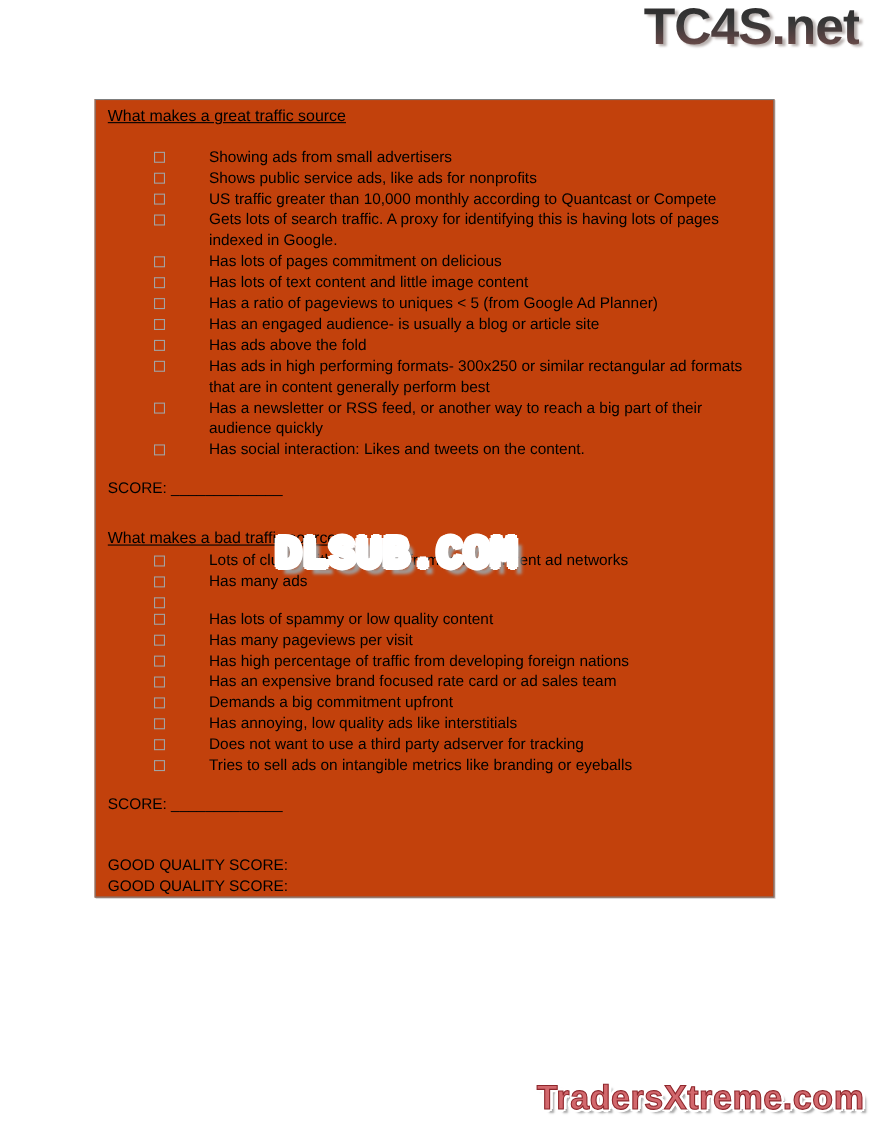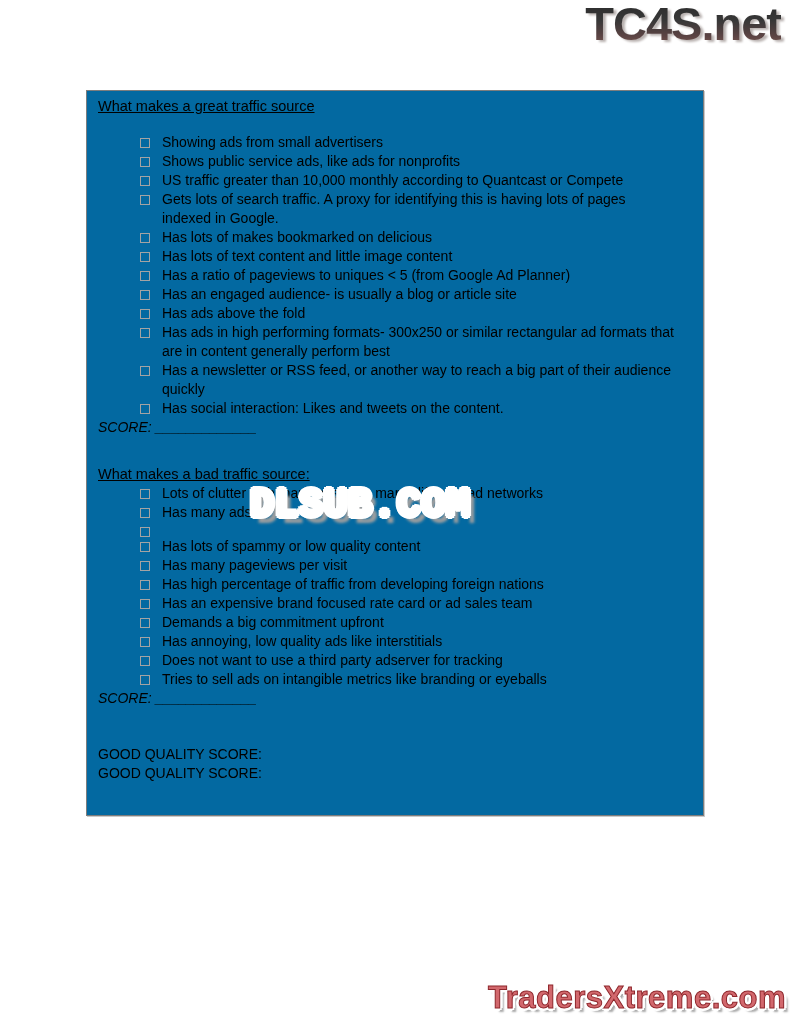--- a/index.html
+++ b/index.html
@@ -18,48 +18,48 @@
     background:linear-gradient(180deg,#2c2c2c 12%, #383838 45%, #5a4343 72%, #7e5a52 95%);
     -webkit-background-clip:text; background-clip:text; color:transparent;
     filter:drop-shadow(3px 2px 1px #b9b2b0);
     cursor:pointer;
   }
 
   
   .doc-box {
     position:absolute; left:86px; top:90px;
     width:594px; height:712px;
-    background:#0369a1;
+    background:#c2410c;
     border:1px solid #7d7d7d;
     padding:6px 11px;
     font-size:14px; line-height:19px; color:#000;
     box-shadow:1px 1px 0 #c9c9c9;
   }
   .section-title {
     text-decoration:underline;
     font-size:14.5px;
     font-weight:normal;
     margin:0;
   }
   .checklist {
     list-style:none;
     margin:17px 0 0 42px;
     padding:0;
     width:537px;
   }
   .checklist.no-gap { margin-top:0; }
-  .checklist li { display:flex; align-items:flex-start; }
+  .checklist li { display:flex; align-items:flex-start;gap:28px; }
   .checkbox {
     flex:0 0 auto;
     width:8px; height:8px;
     border:1px solid #a3a3a3;
     margin:5px 12px 0 0;
     background:transparent;
   }
-  .score-line { white-space:pre;font-style:italic; }
+  .score-line { margin-top:16px; white-space:pre; }
   .bad-title { margin-top:28px; }
   .summary { margin-top:37px; }
 
   
   .watermark {
     position:absolute; left:250px; top:483px;
     font-family:Liberation Mono, monospace;
     font-weight:bold; font-size:40px; letter-spacing:0.5px;
     background:linear-gradient(180deg,#ef6d6d 0%, #e14242 32%, #b31717 55%, #c62222 100%);
     -webkit-background-clip:text; background-clip:text; color:transparent;
@@ -113,21 +113,21 @@
         <span class="item-text">US traffic greater than 10,000 monthly according to Quantcast or Compete</span>
       </li>
 
       <li>
         <span class="checkbox"></span>
         <span class="item-text">Gets lots of search traffic. A proxy for identifying this is having lots of pages indexed in Google.</span>
       </li>
 
       <li>
         <span class="checkbox"></span>
-        <span class="item-text">Has lots of makes bookmarked on delicious</span>
+        <span class="item-text">Has lots of pages commitment on delicious</span>
       </li>
 
       <li>
         <span class="checkbox"></span>
         <span class="item-text">Has lots of text content and little image content</span>
       </li>
 
       <li>
         <span class="checkbox"></span>
         <span class="item-text">Has a ratio of pageviews to uniques &lt; 5 (from Google Ad Planner)</span>

